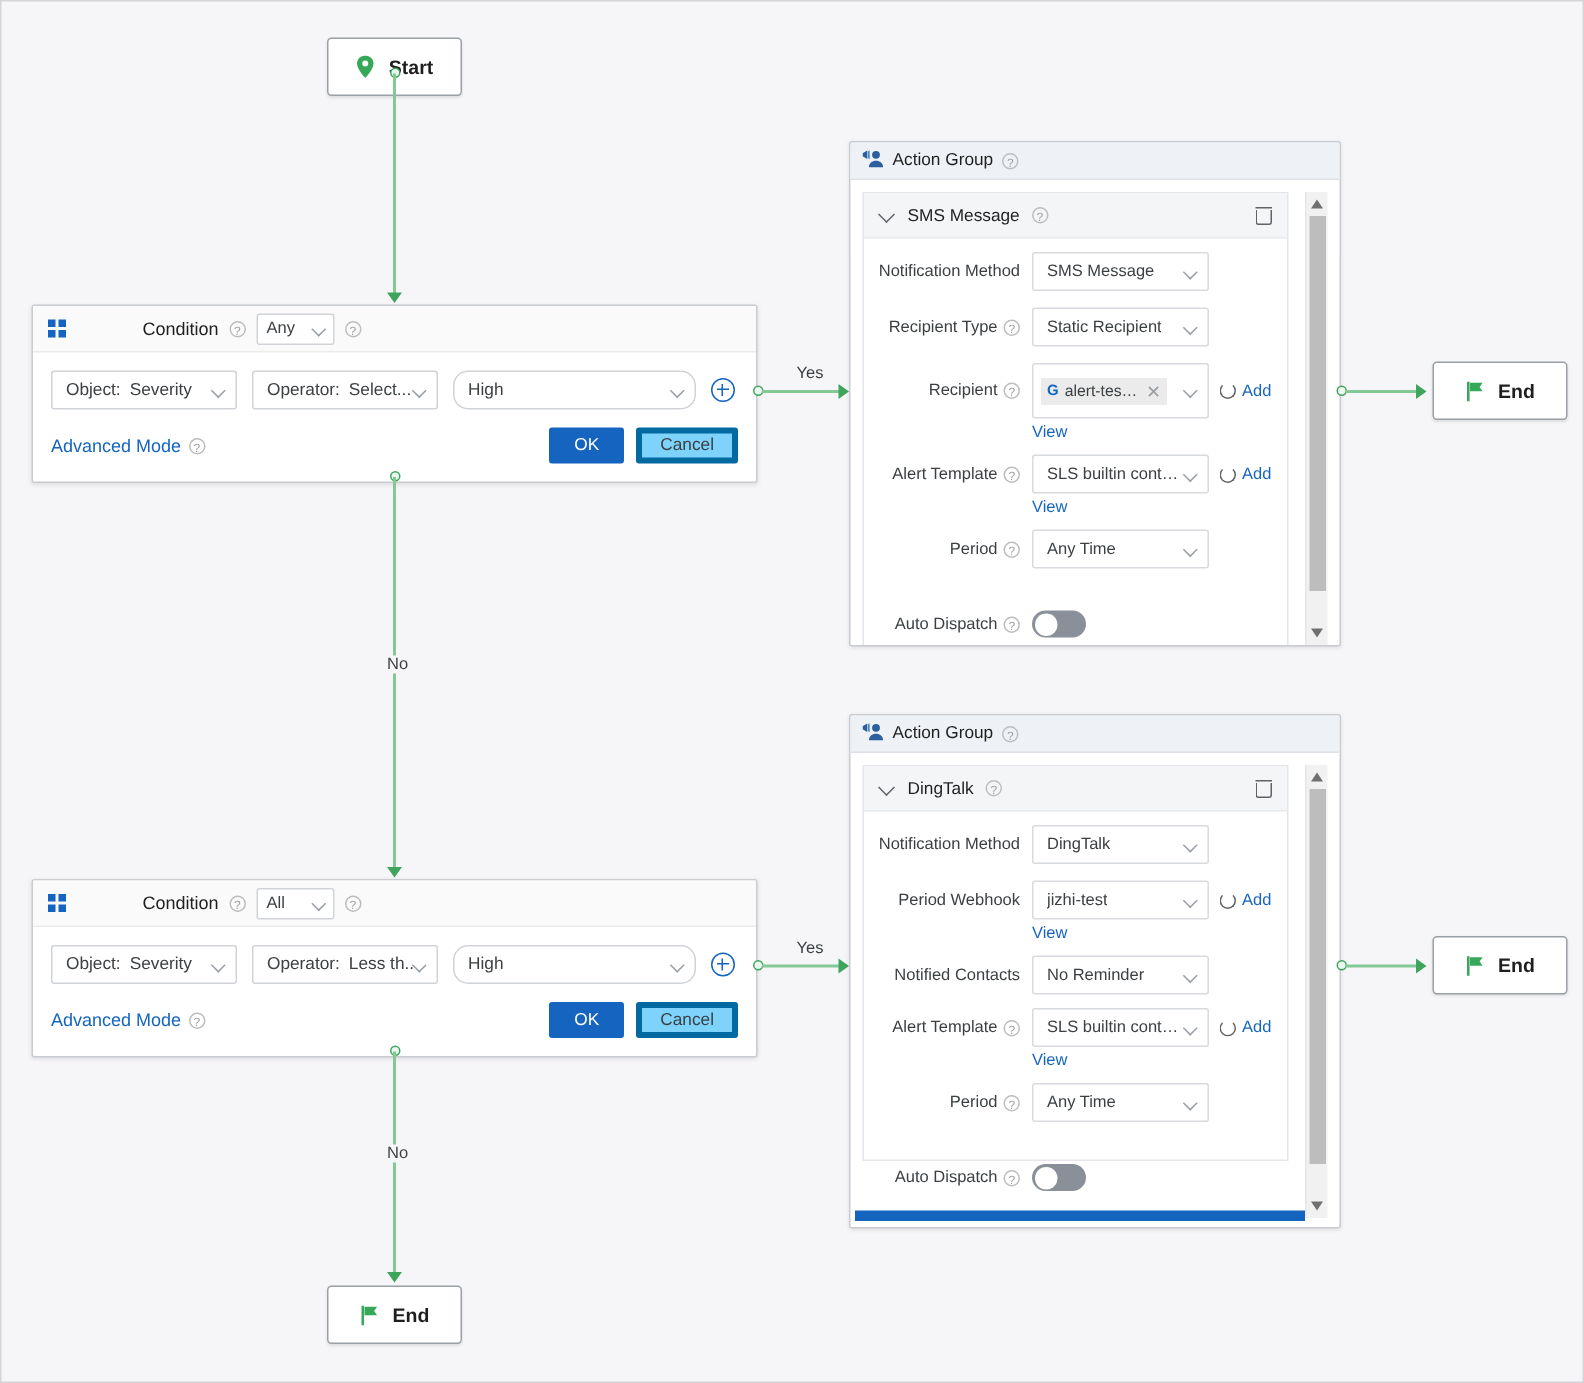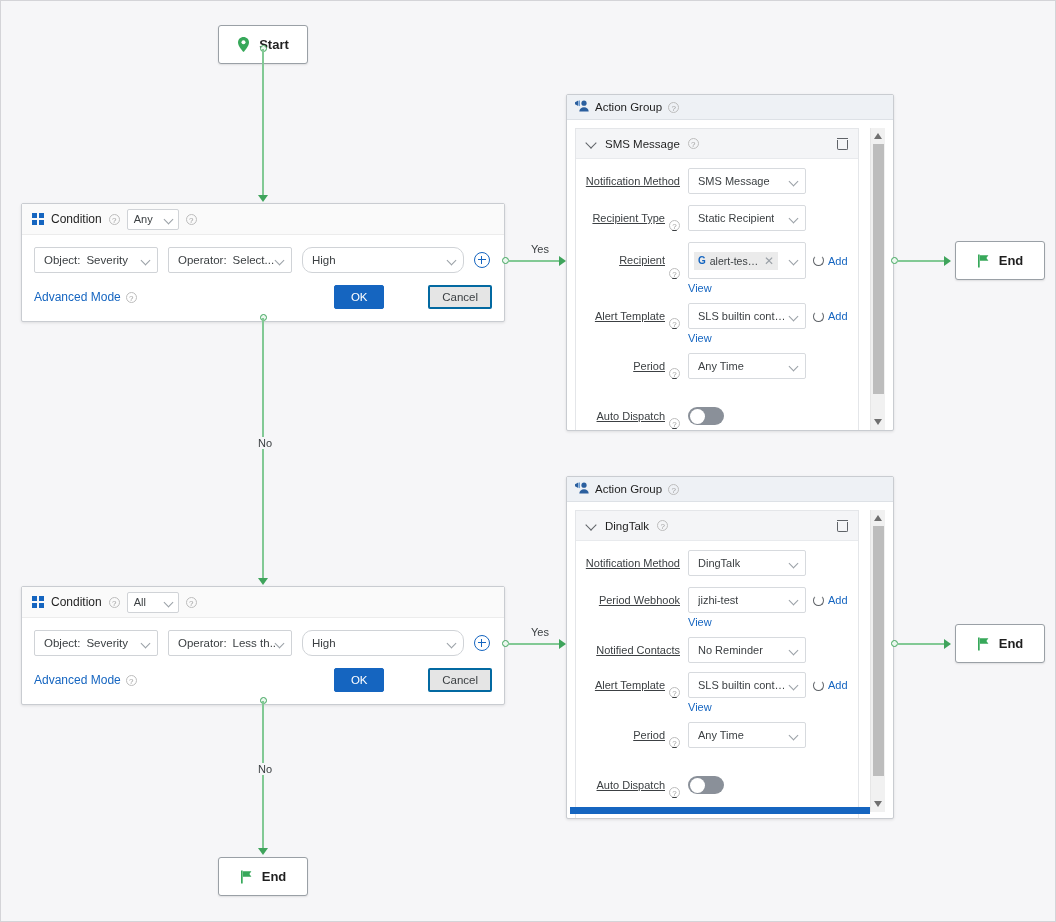--- a/index.html
+++ b/index.html
@@ -96,20 +96,21 @@
     background: #fafafa;
     border-bottom: 1px solid #ececec;
     display: flex;
     align-items: center;
     padding: 0 10px;
     gap: 7px;
   }
   .cond-head .title {
     font-size: 12px;
     color: #1f1f1f;
+    margin-left: 44px;
   }
   .grid-icon {
     width: 12px; height: 12px;
     display: grid;
     grid-template-columns: 5px 5px;
     grid-template-rows: 5px 5px;
     gap: 2px;
     flex: none;
   }
   .grid-icon i { background: #1565c0; display: block; }
@@ -212,21 +213,21 @@
     min-width: 50px;
     border-radius: 2px;
     font-size: 11.5px;
     display: flex;
     align-items: center;
     justify-content: center;
     box-sizing: border-box;
     padding: 0 12px;
   }
   .btn-primary { background: #1565c0; color: #fff; border: 1px solid #1565c0; }
-  .btn-default { background: #e5e5e5; color: #3c4043; border: 2px solid #0369a1; margin-left: 36px; }
+  .btn-default { background: #7dd3fc; color: #3c4043; border: 4px solid #0369a1; }
 
   
   .ag-panel {
     position: absolute;
     box-sizing: border-box;
     width: 328px;
     background: #ffffff;
     border: 1px solid #c9ccd1;
     border-radius: 2px;
     box-shadow: 0 1px 3px rgba(0,0,0,.10);
@@ -306,27 +307,26 @@
     margin-top: 11px;
     padding-left: 4px;
   }
   .row-label {
     width: 108px;
     text-align: right;
     font-size: 11px;
     color: #3c4043;
     line-height: 26px;
     display: flex;
-    align-items: flex-end;
+    align-items: center;
     justify-content: flex-end;
     gap: 4px;
     flex: none;
     padding-right: 8px;
     box-sizing: border-box;
-    text-decoration: underline;
   }
   .ctrl-col { display: flex; flex-direction: column; }
   .sel {
     width: 118px;
     height: 26px;
     border: 1px solid #d7dade;
     border-radius: 2px;
     background: #fff;
     display: flex;
     align-items: center;
@@ -706,21 +706,21 @@
         <svg width="14" height="12" viewBox="0 0 14 12">
           <circle cx="9" cy="3.2" r="2.6" fill="#2b5f9e"></circle>
           <path d="M4.3 11.5c0-2.6 2.1-4.3 4.7-4.3s4.7 1.7 4.7 4.3z" fill="#2b5f9e"></path>
           <path d="M0 2.2 L3.2 0.4 L3.2 6.0 L0 4.2 Z" fill="#2b5f9e"></path>
           <path d="M3.6 1.0 L4.8 0.2 L4.8 6.2 L3.6 5.4 Z" fill="#4a86c9"></path>
         </svg>
       </span>
       <span>Action Group</span>
       <span class="help">?</span>
     </div>
-    <div class="ag-body" style="height:317px;">
+    <div class="ag-body" style="height:272px;">
       <div class="ag-inner">
         <div class="ag-subhead">
           <span class="chev-down-sm"></span>
           <span>DingTalk</span>
           <span class="help">?</span>
           <span class="trash"></span>
         </div>
 
         <div class="row" style="margin-top:9px;">
           <div class="row-label">

